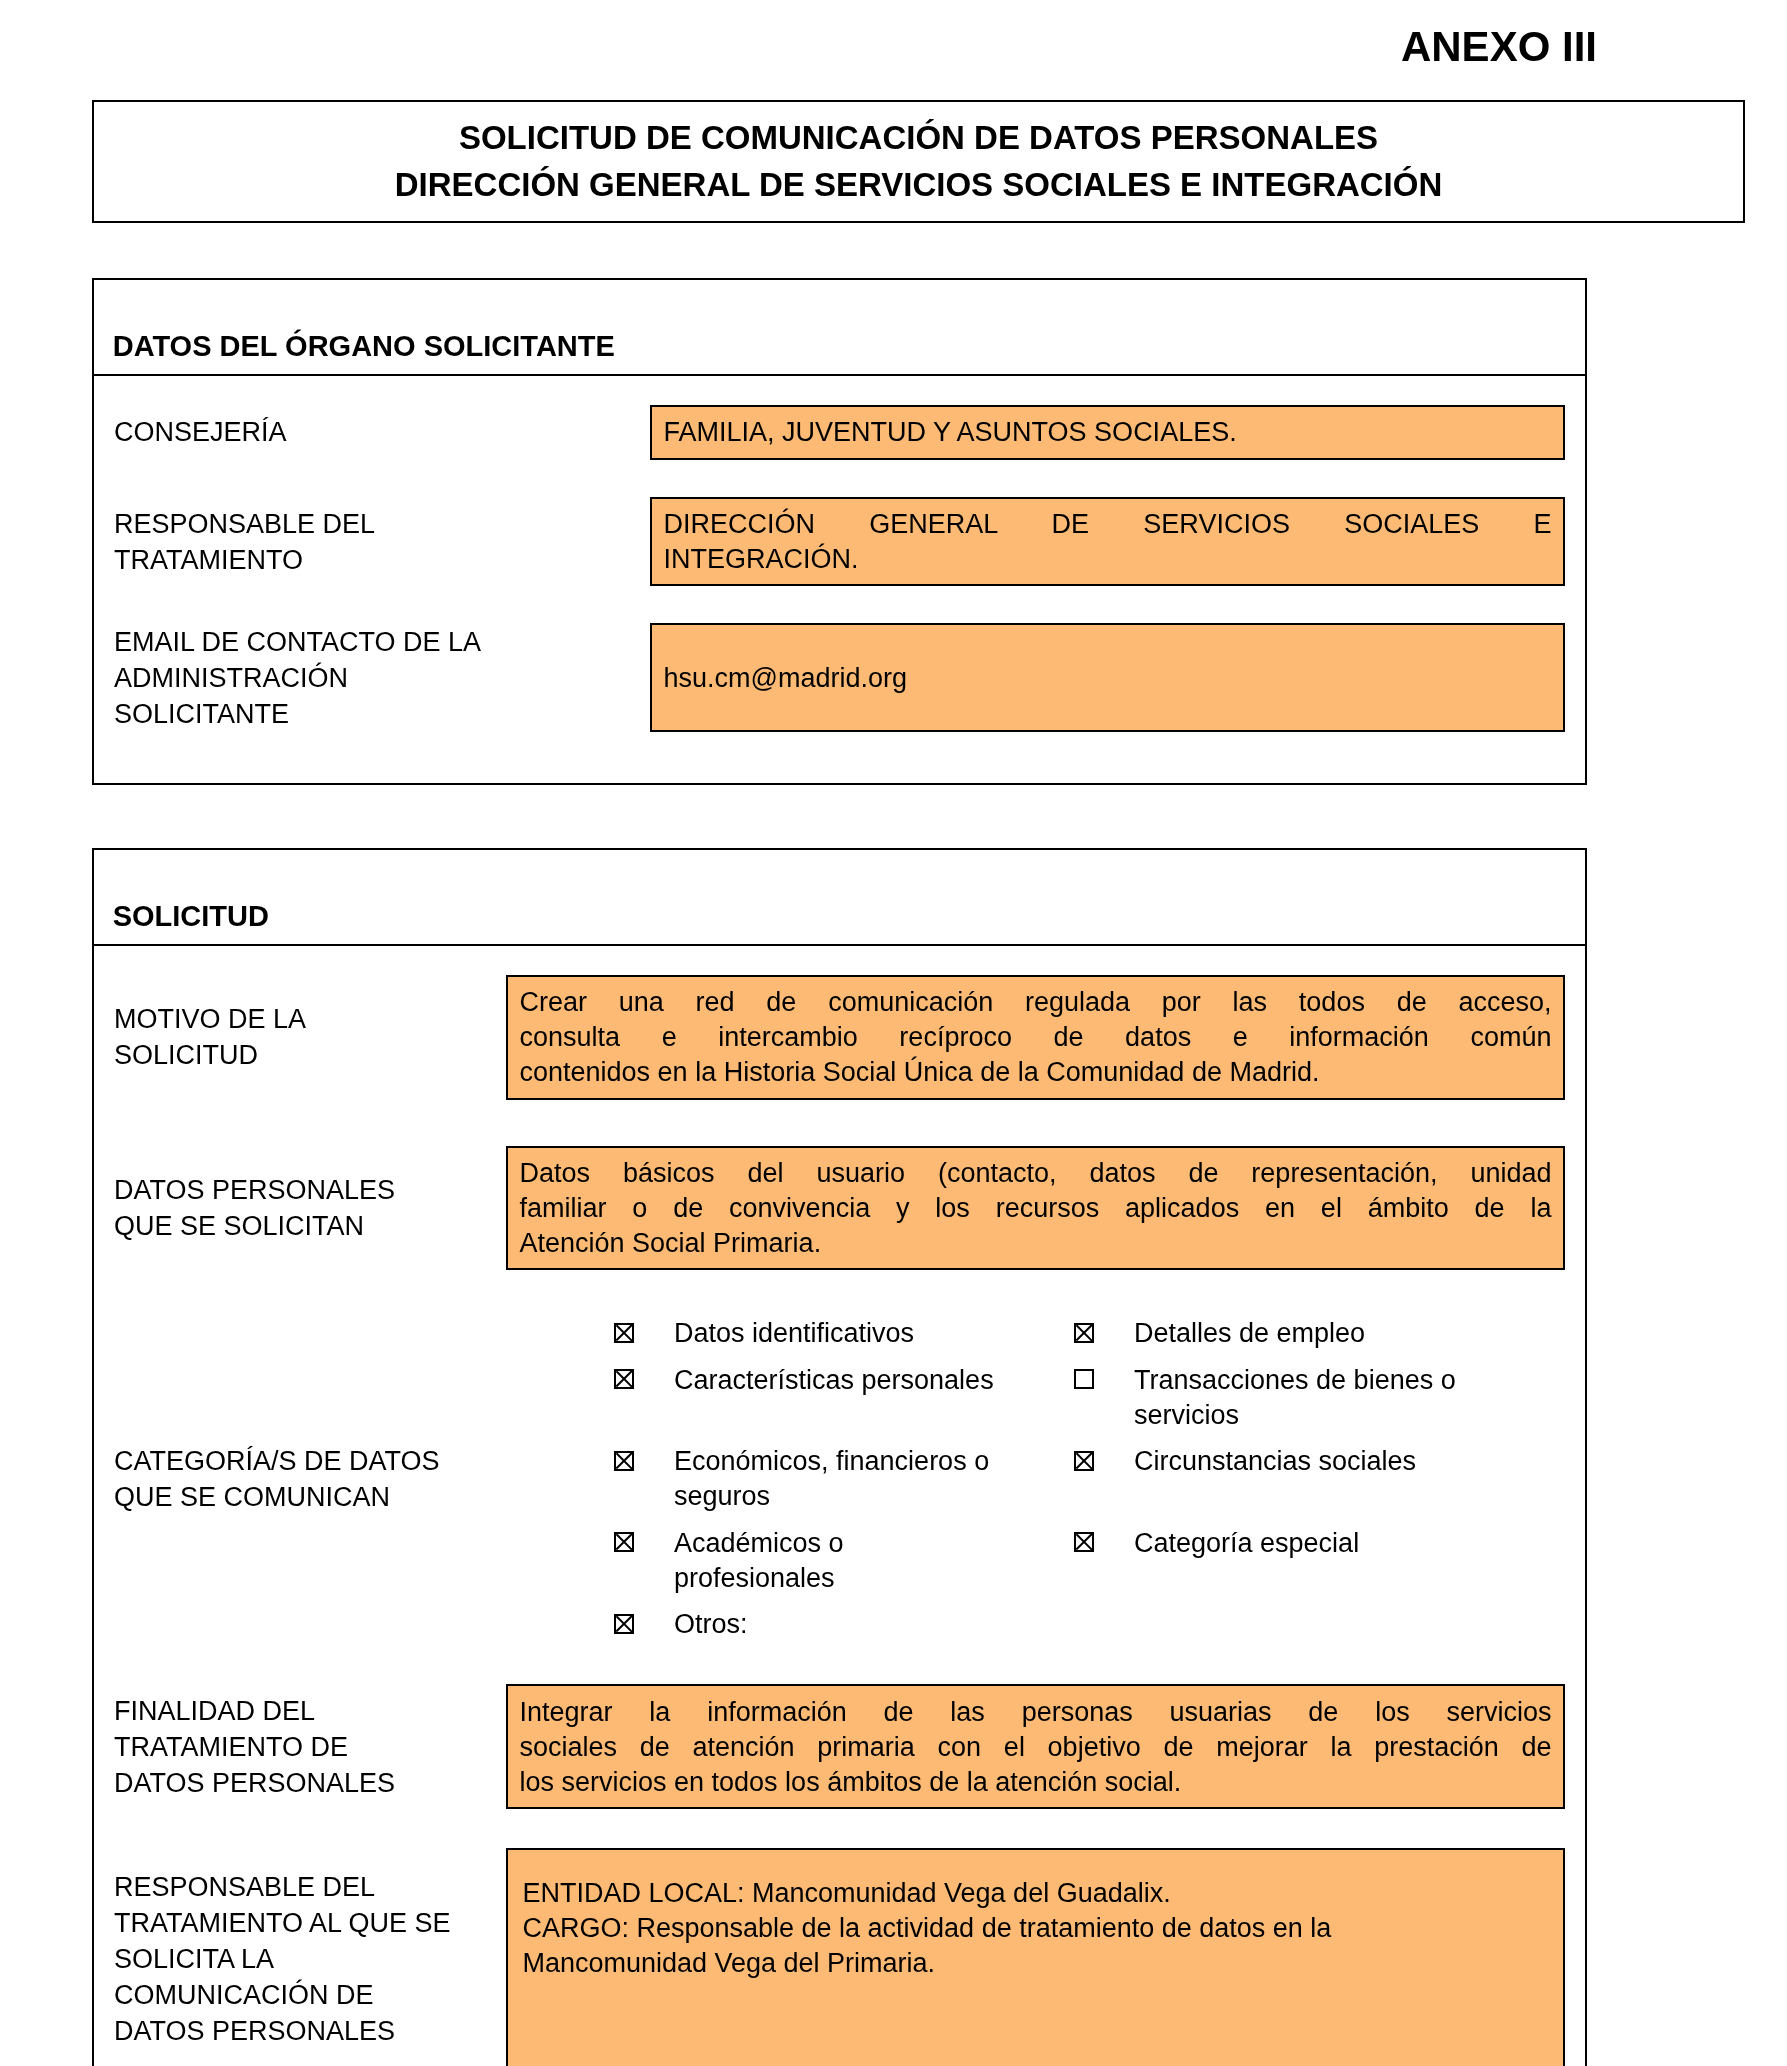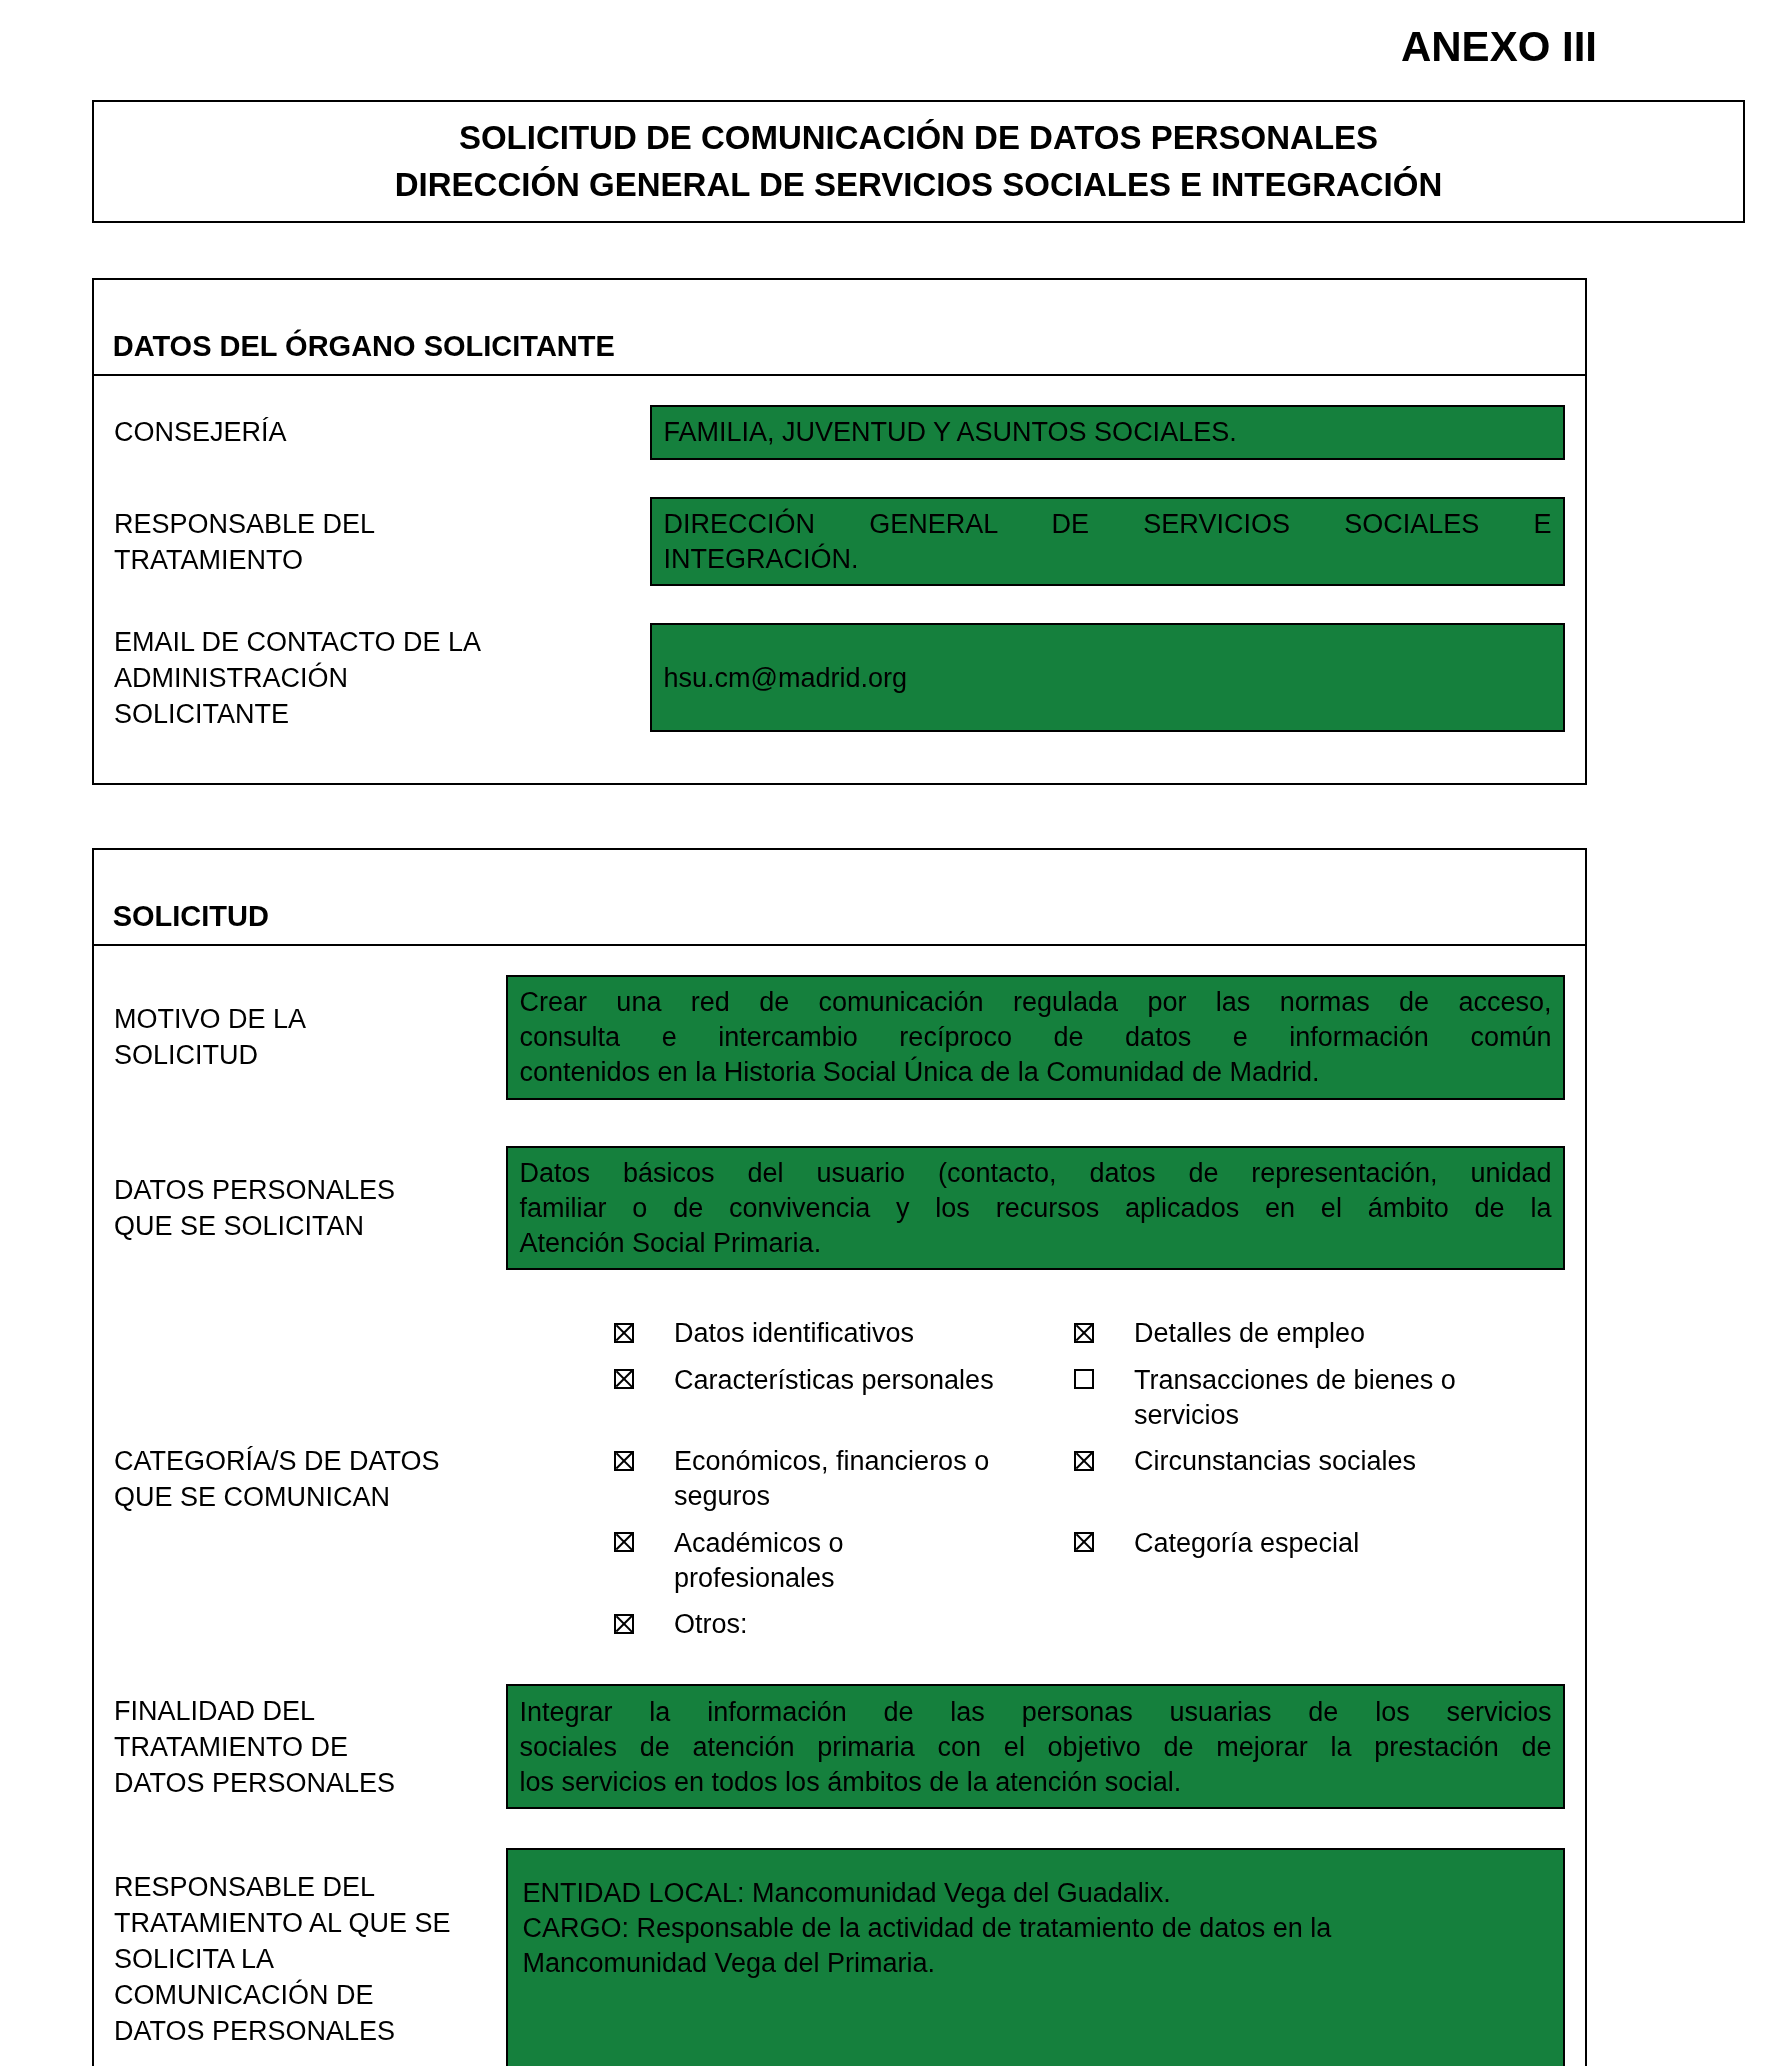--- a/index.html
+++ b/index.html
@@ -34,21 +34,21 @@
     margin-top:35px;
   }
   .section-body{padding:29px 20px 0 20px;}
   .frow{display:flex;align-items:center;}
   .organ .frow .row-label{width:536px;flex:none;}
   .solicitud .frow .row-label{width:392px;flex:none;}
   .row-label{line-height:36px;}
   .row-label .line{white-space:nowrap;}
   .value-box{
     border:2.2px solid #000;flex:1;box-sizing:border-box;
-    padding:8.6px 11.5px 7.2px 11.5px;line-height:35px;background:#15803d;
+    padding:8.6px 11.5px 7.2px 11.5px;line-height:35px;background:#fdba74;
   }
   .value-box.tall{display:flex;align-items:center;min-height:109px;}
   .value-box.justify .line{text-align:justify;text-align-last:justify;}
   .value-box.justify .line:last-child{text-align-last:left;}
   .value-box.resp-box{padding:26px 14.4px 86px 14.4px;}
   .mb-organ-1{margin-bottom:37px;}
   .mb-organ-2{margin-bottom:37px;}
   .mb-sol-1{margin-bottom:46px;}
   .mb-sol-2{margin-bottom:46px;}
   .mb-sol-3{margin-bottom:42px;}
@@ -129,21 +129,21 @@
   <div class="section solicitud">
     <div class="section-title">SOLICITUD</div>
     <div class="section-body">
 
       <div class="frow mb-sol-1">
         <div class="row-label">
             <div class="line">MOTIVO DE LA</div>
             <div class="line">SOLICITUD</div>
           </div>
         <div class="value-box justify">
-            <div class="line">Crear una red de comunicación regulada por las normas de acceso,</div>
+            <div class="line">Crear una red de comunicación regulada por las todos de acceso,</div>
             <div class="line">consulta e intercambio recíproco de datos e información común</div>
             <div class="line">contenidos en la Historia Social Única de la Comunidad de Madrid.</div>
           </div>
       </div>
 
       <div class="frow mb-sol-2">
         <div class="row-label">
             <div class="line">DATOS PERSONALES</div>
             <div class="line">QUE SE SOLICITAN</div>
           </div>

